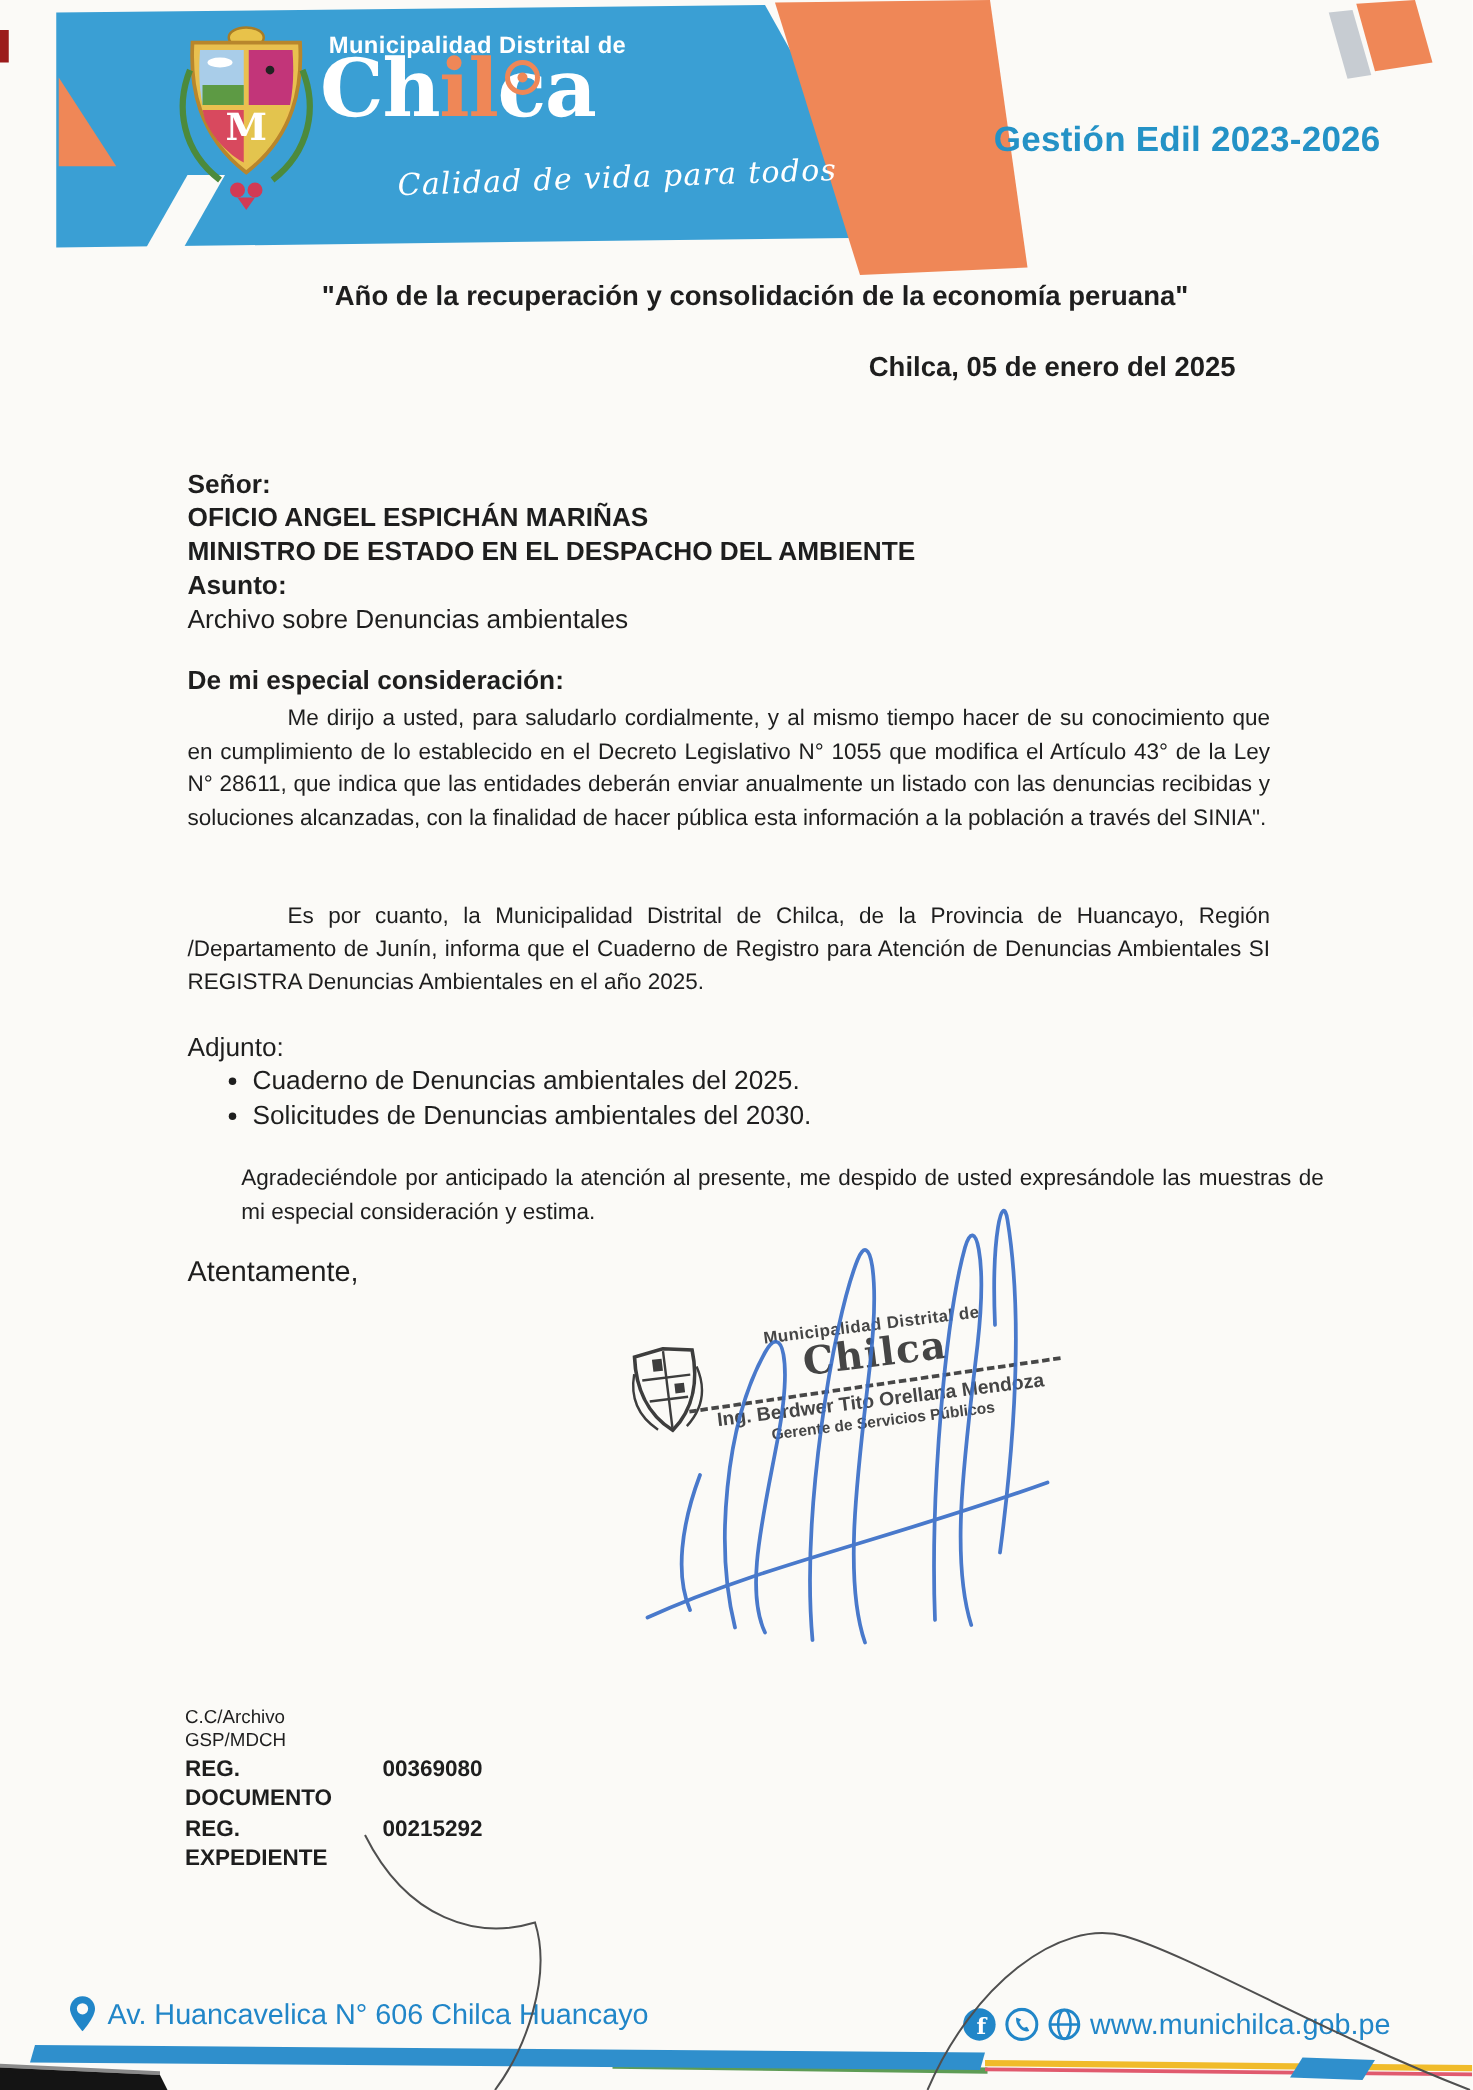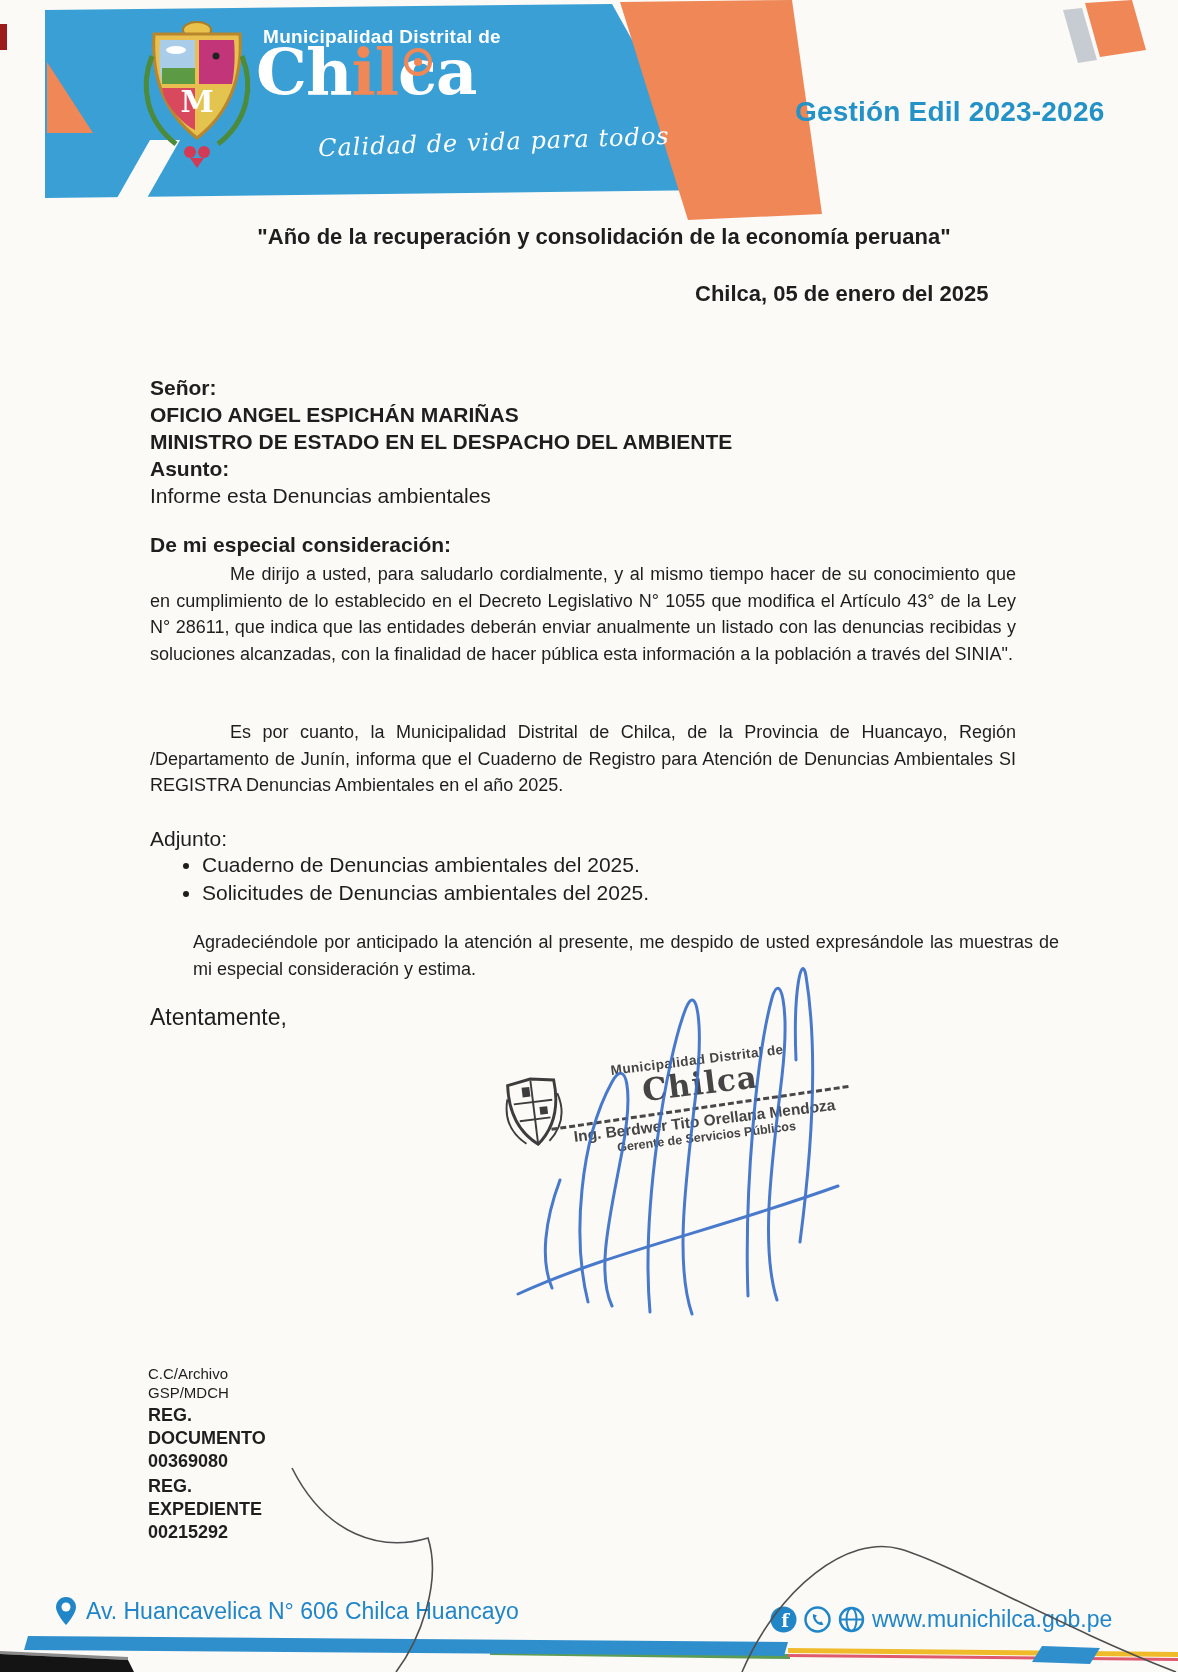--- a/index.html
+++ b/index.html
@@ -37,21 +37,21 @@
   .stamp-row{display:flex;align-items:flex-start;gap:6px;}
   .stamp-texts{flex:1;text-align:center;}
   .stamp-l1{font-weight:bold;font-size:13.5px;letter-spacing:.4px;}
   .stamp-l2{font-weight:bold;font-size:31px;font-family:"DejaVu Serif",serif;letter-spacing:1px;line-height:1.05;}
   .stamp-dash{border-top:3.5px dashed #474747;margin:6px -14px 3px -20px;transform:rotate(-1.2deg);}
   .stamp-name{font-weight:bold;font-size:15.5px;}
   .stamp-title{font-weight:bold;font-size:12.5px;}
   
   .registry{position:absolute;left:148px;top:1364px;}
   .reg-small{font-size:15px;line-height:19px;}
-  .reg-row{display:flex;font-weight:bold;font-size:18px;line-height:23px;margin-top:2px;flex-direction:column;}
+  .reg-row{display:flex;font-weight:bold;font-size:18px;line-height:23px;margin-top:2px;}
   .reg-row .lab{width:158px;}
   
   .foot-left{position:absolute;left:55px;top:1596px;display:flex;align-items:center;gap:9px;
              color:#2186c8;font-size:23px;}
   .foot-right{position:absolute;left:770px;top:1606px;display:flex;align-items:center;gap:7px;
               color:#2186c8;font-size:23px;}
   .overlay{position:absolute;left:0;top:0;pointer-events:none;}
 </style>
 </head>
 <body>
@@ -93,31 +93,31 @@
   <div class="red-mark"></div>
 
   <div class="quote">"Año de la recuperación y consolidación de la economía peruana"</div>
   <div class="dateline">Chilca, 05 de enero del 2025</div>
 
   <div class="recipient">
     <div class="b">Señor:</div>
     <div class="b">OFICIO ANGEL ESPICHÁN MARIÑAS</div>
     <div class="b">MINISTRO DE ESTADO EN EL DESPACHO DEL AMBIENTE</div>
     <div class="b">Asunto:</div>
-    <div>Informe esta Denuncias ambientales</div>
+    <div>Archivo sobre Denuncias ambientales</div>
   </div>
 
   <div class="greeting">De mi especial consideración:</div>
   <div class="para p1">Me dirijo a usted, para saludarlo cordialmente, y al mismo tiempo hacer de su conocimiento que en cumplimiento de lo establecido en el Decreto Legislativo N° 1055 que modifica el Artículo 43° de la Ley N° 28611, que indica que las entidades deberán enviar anualmente un listado con las denuncias recibidas y soluciones alcanzadas, con la finalidad de hacer pública esta información a la población a través del SINIA".</div>
   <div class="para p2">Es por cuanto, la Municipalidad Distrital de Chilca, de la Provincia de Huancayo, Región /Departamento de Junín, informa que el Cuaderno de Registro para Atención de Denuncias Ambientales SI REGISTRA Denuncias Ambientales en el año 2025.</div>
 
   <div class="adjunto">Adjunto:</div>
   <ul class="attach">
     <li>Cuaderno de Denuncias ambientales del 2025.</li>
-    <li>Solicitudes de Denuncias ambientales del 2025.</li>
+    <li>Solicitudes de Denuncias ambientales del 2030.</li>
   </ul>
 
   <div class="para closing">Agradeciéndole por anticipado la atención al presente, me despido de usted expresándole las muestras de mi especial consideración y estima.</div>
   <div class="farewell">Atentamente,</div>
 
   <div class="stamp">
     <div class="stamp-row">
       <svg width="58" height="78" viewBox="0 0 60 80">
         <path d="M30,6 L54,10 C56,34 50,58 30,74 C10,58 4,34 6,10 Z" fill="none" stroke="#3d3d3d" stroke-width="3"></path>
         <line x1="10" y1="30" x2="50" y2="30" stroke="#3d3d3d" stroke-width="2"></line>

